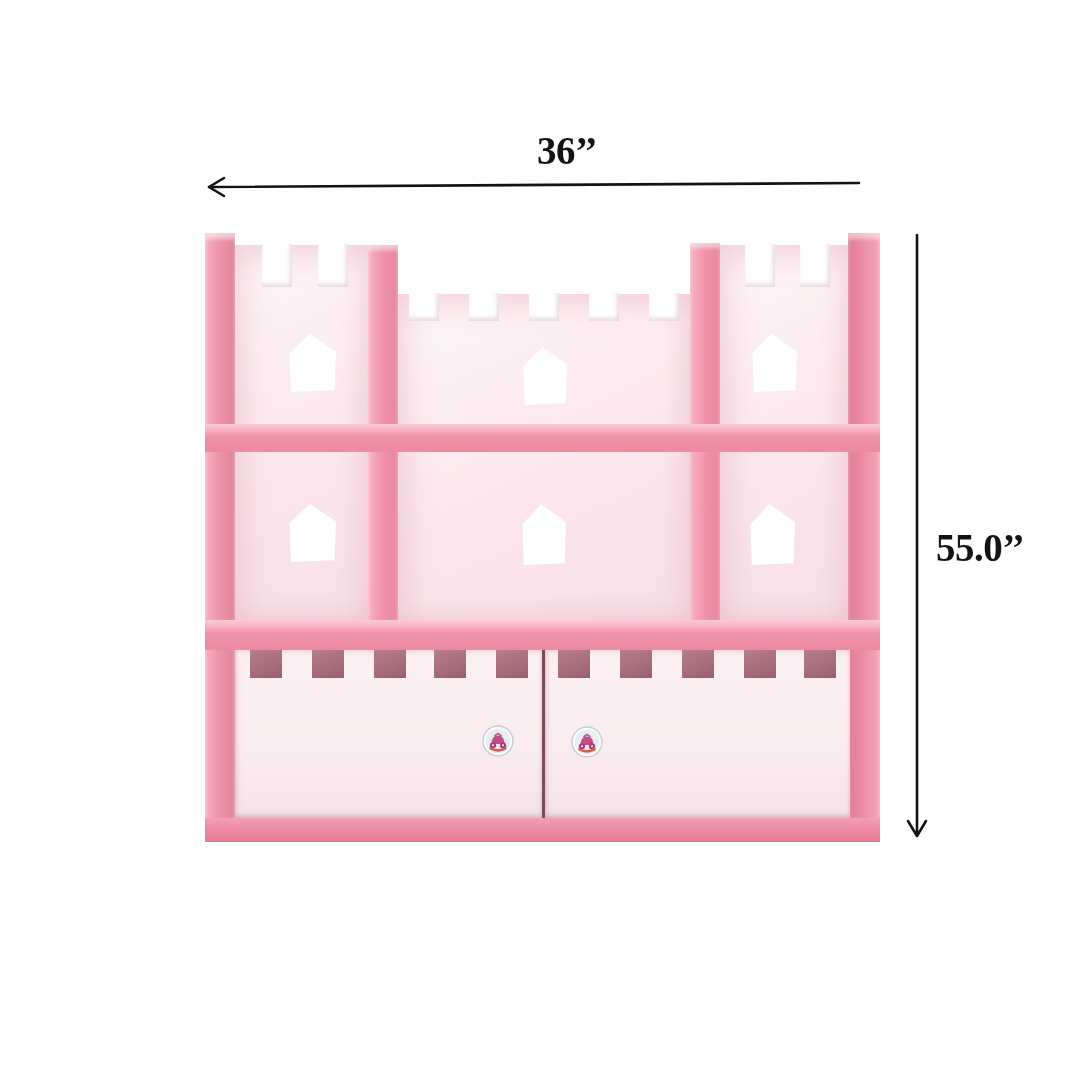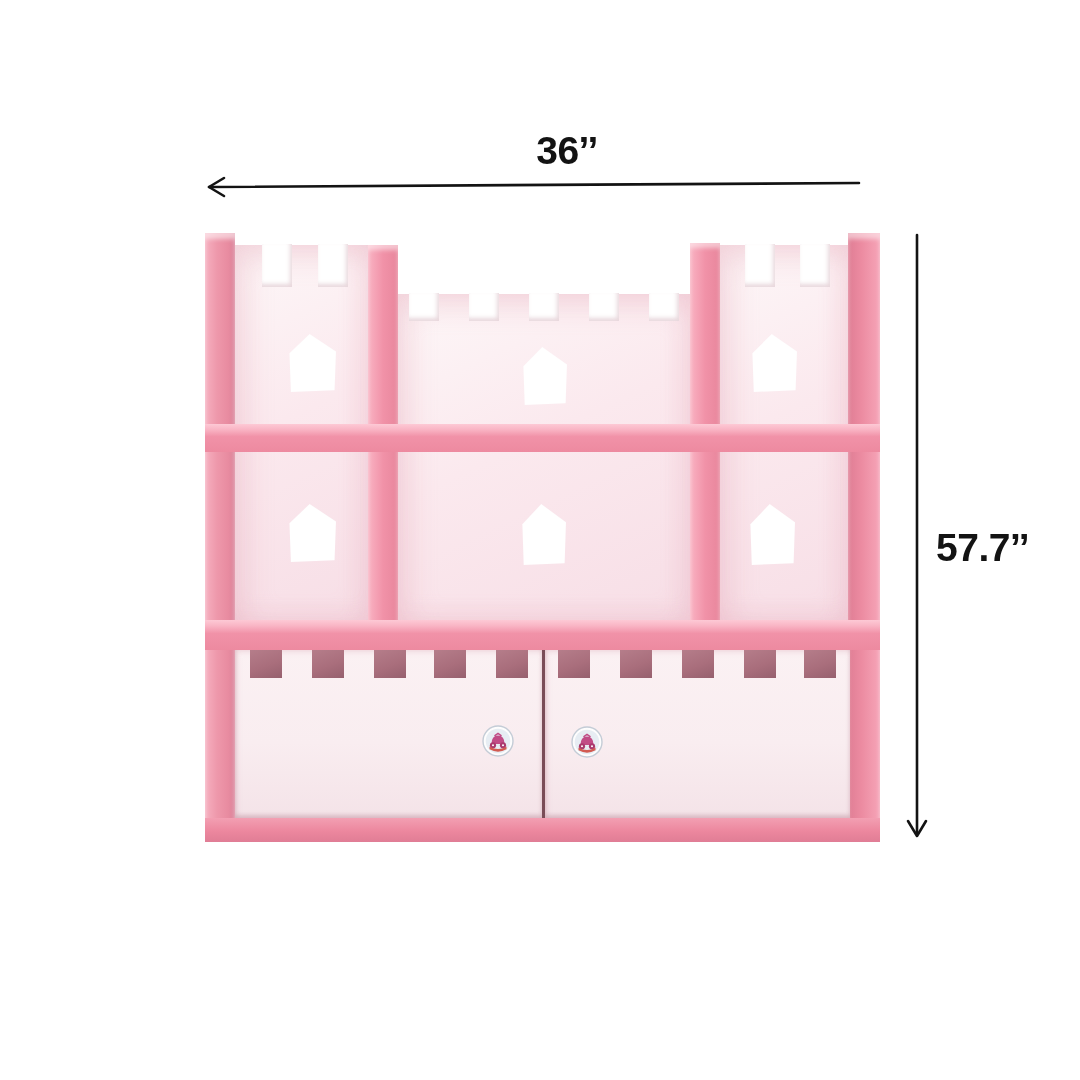--- a/index.html
+++ b/index.html
@@ -3,21 +3,21 @@
 <meta charset="utf-8">
 <style>
   html,body{margin:0;padding:0;background:#fff;}
   #scene{
     position:relative;width:1080px;height:1080px;background:var(--background,#fff);
     overflow:hidden;font-family:"Liberation Sans",sans-serif;
   }
   .abs{position:absolute;}
   .dim-label{
     color:var(--dimension-ink,#131313);font-weight:800;font-size:39px;
-    letter-spacing:-0.5px;line-height:1;white-space:nowrap;
+    letter-spacing:-0.5px;line-height:1;white-space:nowrap;font-family:Liberation Serif, serif;
   }
   .arrow{stroke:var(--dimension-ink,#131313);stroke-width:2.6;fill:none;
     stroke-linecap:round;stroke-linejoin:round;}
   
   .panel{
     background:linear-gradient(155deg,#fdf7f8 0%,#fbe9ee 45%,#f7dee6 100%);
     box-shadow:inset 0 16px 26px rgba(226,150,168,.20), inset 16px 0 26px rgba(226,150,168,.16),
                inset -10px -8px 22px rgba(226,150,168,.14);
   }
   .wnotch{background:#fff;box-shadow:inset -2px -3px 4px rgba(190,140,155,.35);}
@@ -45,21 +45,21 @@
 <body>
 
 <div id="scene">
 
   <div class="abs dim-label" style="left:457px;top:131px;width:220px;text-align:center;">36’’</div>
   <svg class="abs" style="left:203px;top:172px;" width="662" height="28" viewBox="0 0 662 28">
     <path class="arrow" d="M6 15 L656 11"></path>
     <path class="arrow" d="M21 6 L6 15 L21 24"></path>
   </svg>
 
-  <div class="abs dim-label" style="left:936px;top:528px;">57.7’’</div>
+  <div class="abs dim-label" style="left:936px;top:528px;">55.0’’</div>
   <svg class="abs" style="left:902px;top:232px;" width="30" height="612" viewBox="0 0 30 612">
     <path class="arrow" d="M15 3 L15 602"></path>
     <path class="arrow" d="M6 589 L15 604 L24 589"></path>
   </svg>
 
   <div class="abs" style="left:0;top:0;width:1080px;height:1080px;">
 
     <div class="abs panel" style="left:235px;top:245px;width:133px;height:377px;"></div>
     <div class="abs panel" style="left:398px;top:294px;width:292px;height:328px;"></div>
     <div class="abs panel" style="left:720px;top:245px;width:128px;height:377px;"></div>

